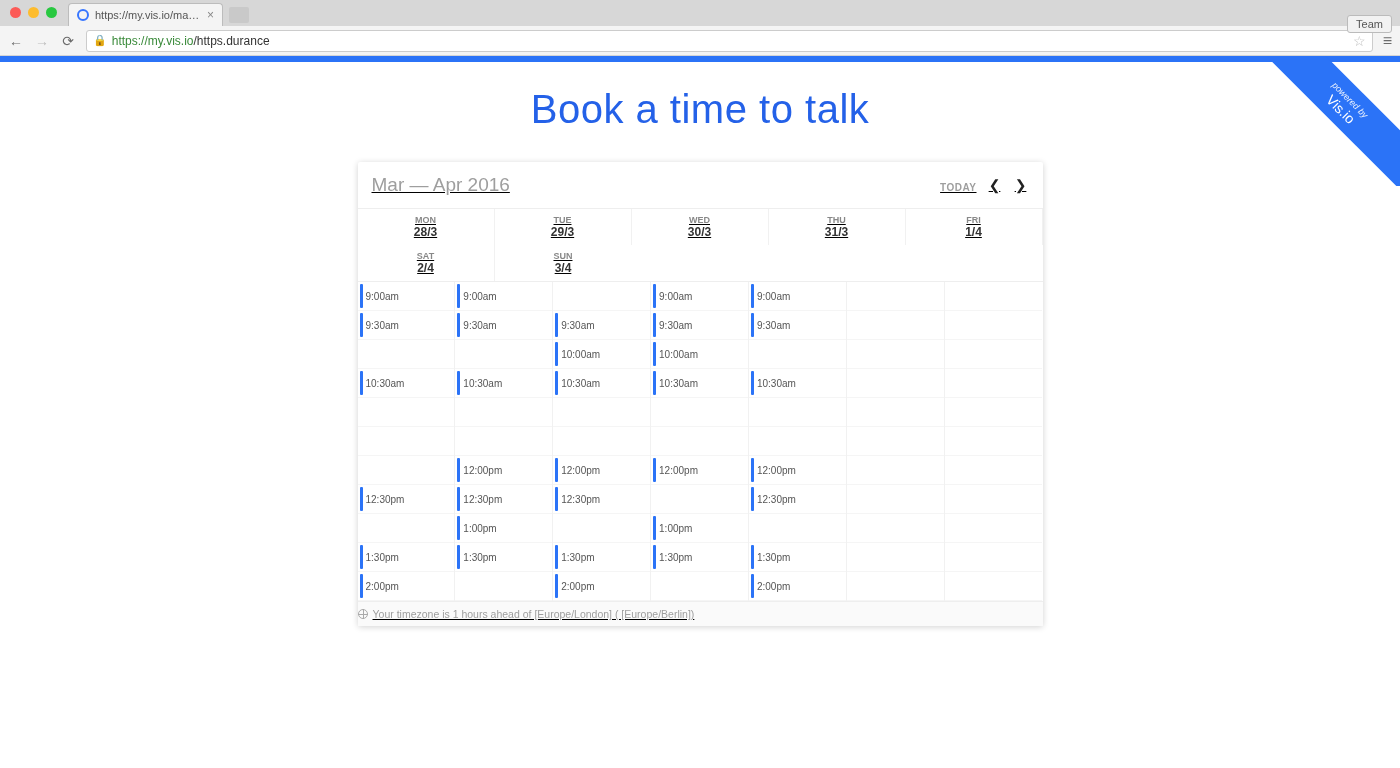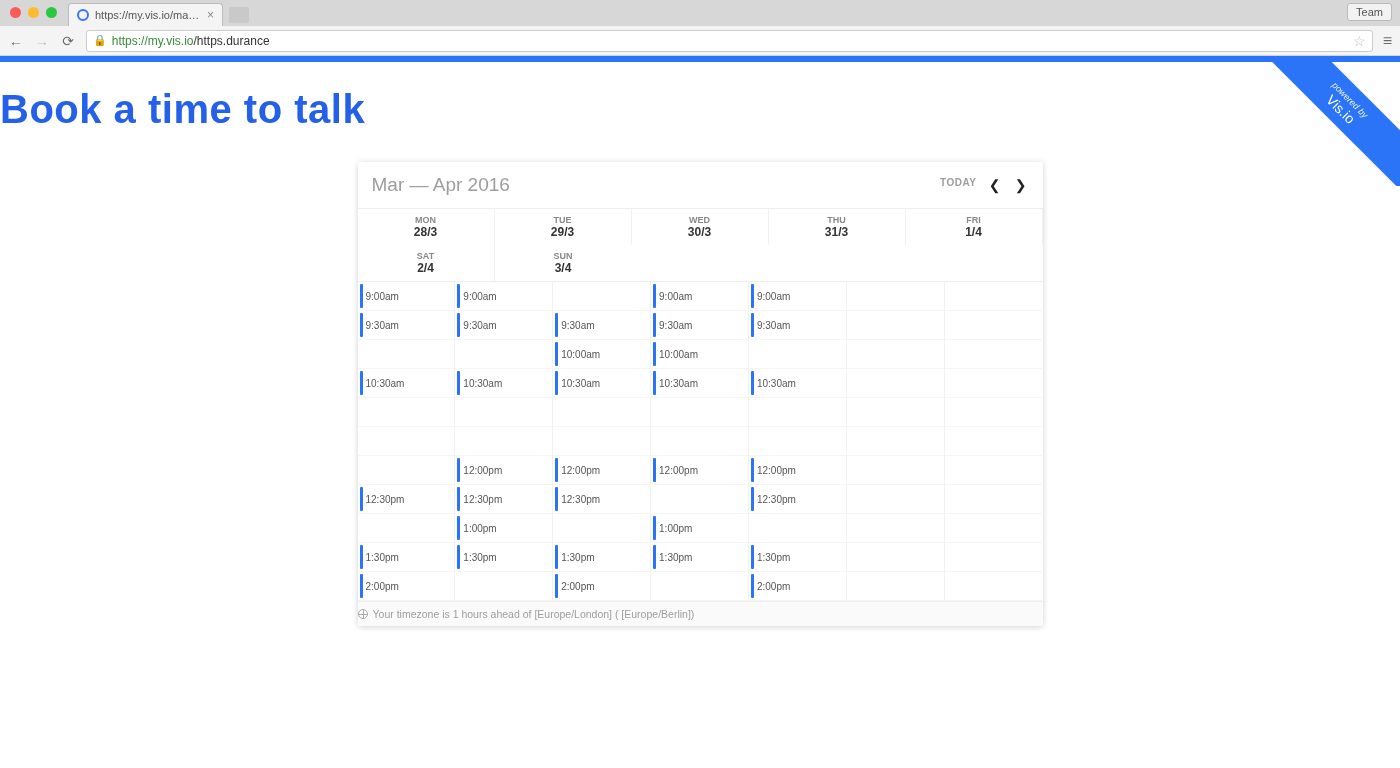--- a/index.html
+++ b/index.html
@@ -8,42 +8,42 @@
   .chrome { width:100%; }
   .tabstrip { height:26px; background:#d7d7d7; display:flex; align-items:flex-end; position:relative;}
   .traffic { position:absolute; left:10px; top:7px; display:flex; gap:7px;}
   .dot { width:11px; height:11px; border-radius:50%; }
   .dot.red{background:#fc5b57;} .dot.yellow{background:#fdbc2e;} .dot.green{background:#28c840;}
   .tab { margin-left:68px; height:23px; width:155px; background:#f4f4f4; border-top-left-radius:4px; border-top-right-radius:4px; display:flex; align-items:center; padding:0 8px; font-size:11px; color:#555; border:1px solid #bcbcbc; border-bottom:none;}
   .tab .favicon{width:12px;height:12px;border:2px solid #3776ff;border-radius:50%;margin-right:6px;flex:none;}
   .tab .title{white-space:nowrap;overflow:hidden;text-overflow:ellipsis;flex:1;}
   .tab .x{color:#888;font-size:12px;margin-left:5px;}
   .newtab{width:20px;height:16px;background:#c9c9c9;margin-left:6px;margin-bottom:3px;border-radius:2px;}
-  .team-btn{position:absolute;right:8px;top:3px;background:#f2f2f2;border:1px solid #bbb;border-radius:3px;padding:2px 8px;font-size:11px;color:#555;}
+  .team-btn{position:absolute;right:8px;top:15px;background:#f2f2f2;border:1px solid #bbb;border-radius:3px;padding:2px 8px;font-size:11px;color:#555;}
   .addrrow{height:30px;background:#f4f4f4;border-bottom:1px solid #d5d5d5;display:flex;align-items:center;padding:0 8px;gap:10px;}
   .navicon{color:#6b6b6b;font-size:14px;width:16px;text-align:center;}
   .navicon.disabled{color:#bdbdbd;}
   .addrbar{flex:1;height:22px;border:1px solid #ccc;border-radius:3px;background:#fff;display:flex;align-items:center;padding:0 6px;font-size:12px;color:#333;}
   .lock{color:#4caf50;margin-right:5px;font-size:11px;}
   .addrbar .host{color:#3a8a3a;}
   .star{color:#bdbdbd;font-size:14px;margin-left:auto;}
   .menu{color:#6b6b6b;font-size:16px;}
   
   .page{position:relative;width:100%;height:calc(768px - 56px);background:#fff;}
   .topbar{height:6px;background:#2b73f7;width:100%;}
   .ribbon{position:absolute;top:0;right:0;width:130px;height:130px;overflow:hidden;}
   .ribbon-band{position:absolute;width:220px;text-align:center;background:#2b73f7;color:#fff;font-size:10px;line-height:13px;padding:8px 0;transform:rotate(45deg);top:28px;right:-55px;}
   .ribbon-band .p1{font-size:9px;opacity:.9;font-style:italic;}
   .ribbon-band .p2{font-size:14px;font-weight:500;}
-  .headline{color:#2461e8;font-size:40px;font-weight:700;margin-top:25px;letter-spacing:.5px;}
+  .headline{color:#2461e8;font-size:40px;font-weight:400;text-align:center;margin-top:25px;letter-spacing:.5px;}
   
-  .card{width:685px;margin:30px auto 10px;box-shadow:0 1px 6px rgba(0,0,0,.18);border-radius:2px;background:#fff;}
+  .card{width:685px;margin:30px auto 10px;box-shadow:0 1px 6px rgba(0,0,0,.18);border-radius:2px;background:#fff;text-decoration:underline;}
   .card-head{display:flex;align-items:center;padding:12px 14px;border-bottom:1px solid #eee;}
   .range{color:#9e9e9e;font-size:19px;font-weight:400;}
-  .head-right{margin-left:auto;display:flex;align-items:flex-start;gap:10px;}
+  .head-right{margin-left:auto;display:flex;align-items:flex-end;gap:10px;}
   .today{font-size:10px;letter-spacing:.5px;color:#9e9e9e;font-weight:600;}
   .chevron{font-size:14px;color:#222;width:16px;text-align:center;}
   .dayhead{display:grid;grid-template-columns:repeat(5,1fr);border-bottom:1px solid #eee;}
   .dh{ text-align:center;padding:6px 0;border-right:1px solid #f1f1f1;}
   .dh:last-child{border-right:none;}
   .dh .dow{font-size:9px;color:#888;font-weight:600;}
   .dh .date{font-size:12px;font-weight:700;color:#333;}
   .grid{display:grid;grid-template-columns:repeat(7,1fr);}
   .col{border-right:1px solid #f1f1f1;}
   .col:last-child{border-right:none;}

